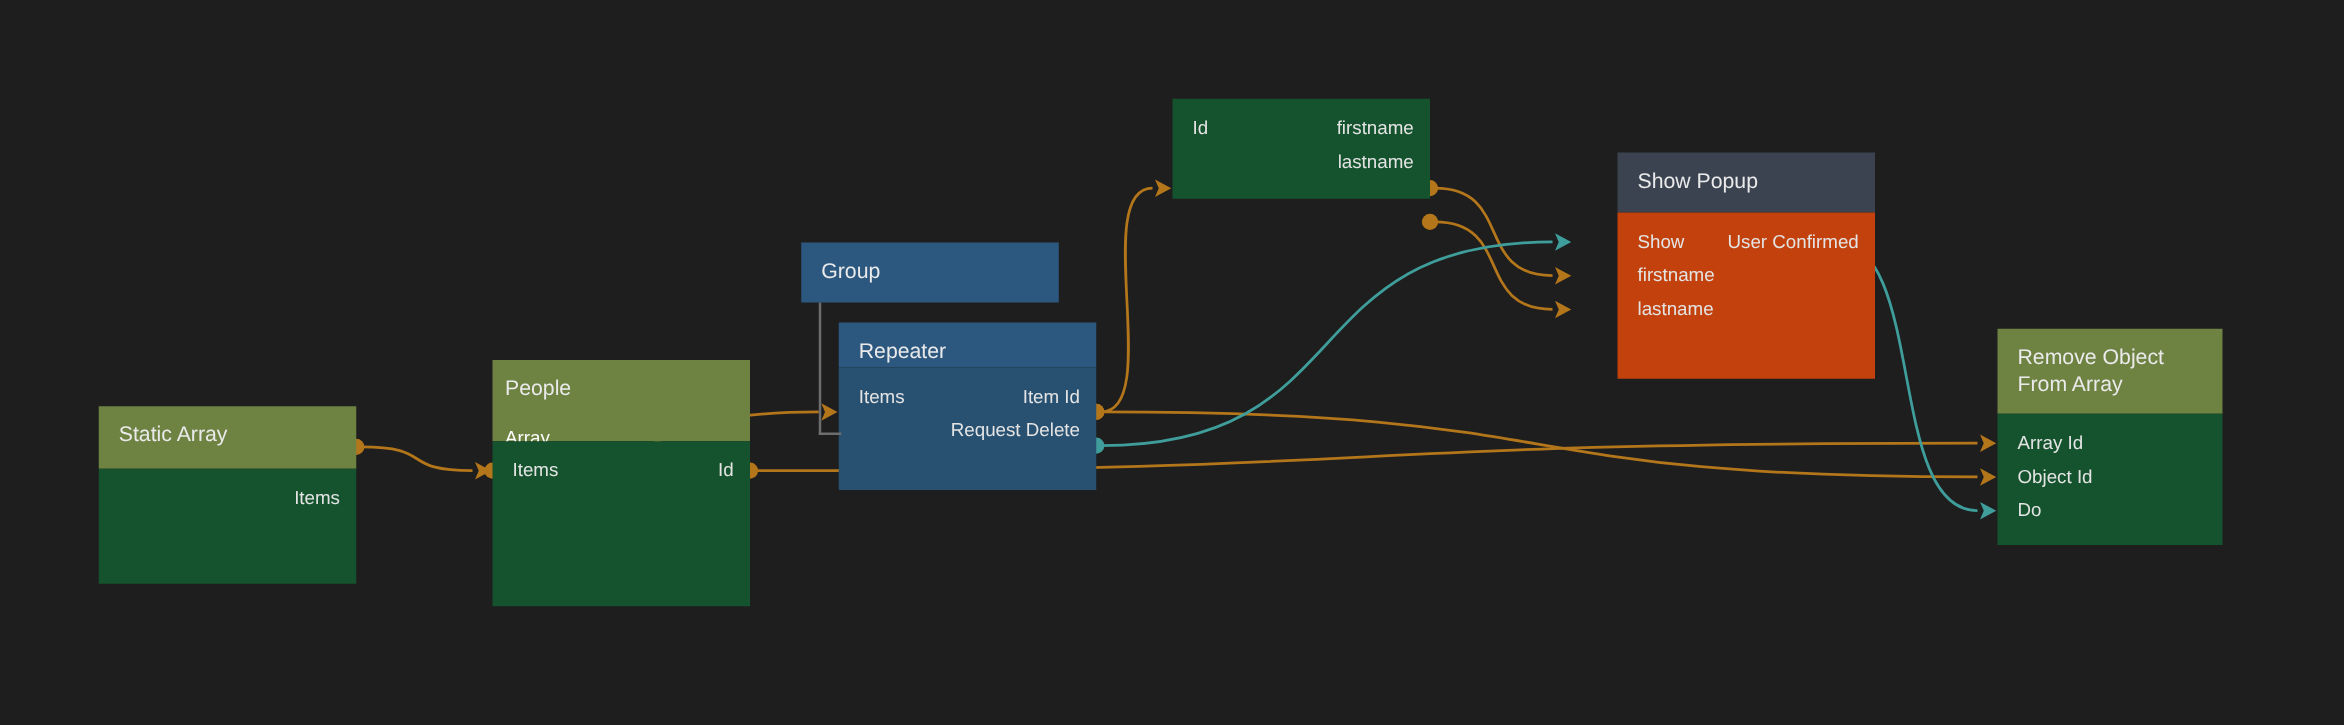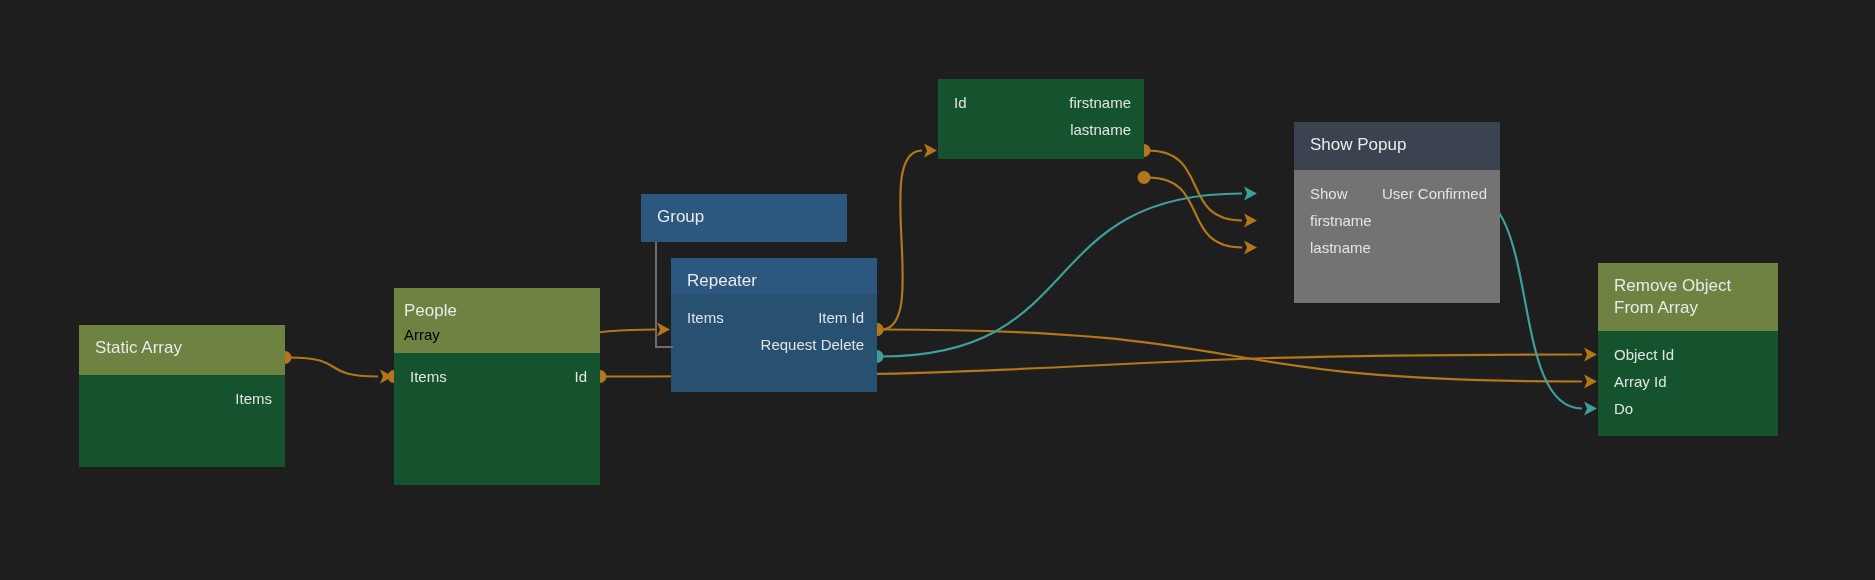--- a/index.html
+++ b/index.html
@@ -36,24 +36,24 @@
     font-weight: 400;
   }
   .node-title {
     display: block;
     color: #eaeaea;
     font-size: 17px;
     line-height: 22px;
   }
   .node-subtitle {
     display: block;
-    color: #000000;
+    color: #ffffff;
     font-size: 15px;
     line-height: 21px;
-    margin-top: 2px;
+    margin-top: 18px;
   }
   .node-body {
     box-sizing: border-box;
     position: relative;
     padding: 10px 0 14px 0;
   }
   .port-row {
     position: relative;
     height: 27px;
     line-height: 27px;
@@ -74,21 +74,21 @@
   }
 
   
   .theme-green .node-header { background: #6e8242; }
   .theme-green .node-body   { background: #14532d; }
 
   .theme-blue .node-header  { background: #2c5880; }
   .theme-blue .node-body    { background: #275071; }
 
   .theme-slate .node-header { background: #3b4350; }
-  .theme-slate .node-body   { background: #737373; }
+  .theme-slate .node-body   { background: #c2410c; }
 
   
   .header-only .node-header { background: #2c5880; }
 
   .group-link {
     position: absolute;
     border-left: 2px solid #6d6d6d;
     border-bottom: 2px solid #6d6d6d;
     pointer-events: none;
   }
@@ -195,24 +195,24 @@
             <span class="port-label-in">lastname</span>
           </div>
         </div>
       </div>
       <div class="node theme-green" style="left: 1598px; top: 263px; width: 180px;">
         <div class="node-header" style="height: 68px;">
           <span class="node-title">Remove Object From Array</span>
         </div>
         <div class="node-body" style="height: 105px;">
           <div class="port-row">
+            <span class="port-label-in">Array Id</span>
+          </div>
+          <div class="port-row">
             <span class="port-label-in">Object Id</span>
-          </div>
-          <div class="port-row">
-            <span class="port-label-in">Array Id</span>
           </div>
           <div class="port-row">
             <span class="port-label-in">Do</span>
           </div>
         </div>
       </div>
       <div class="group-link" style="left: 655px; top: 242px; width: 16px; height: 104px;"></div>
     </div>
 </div>
 

